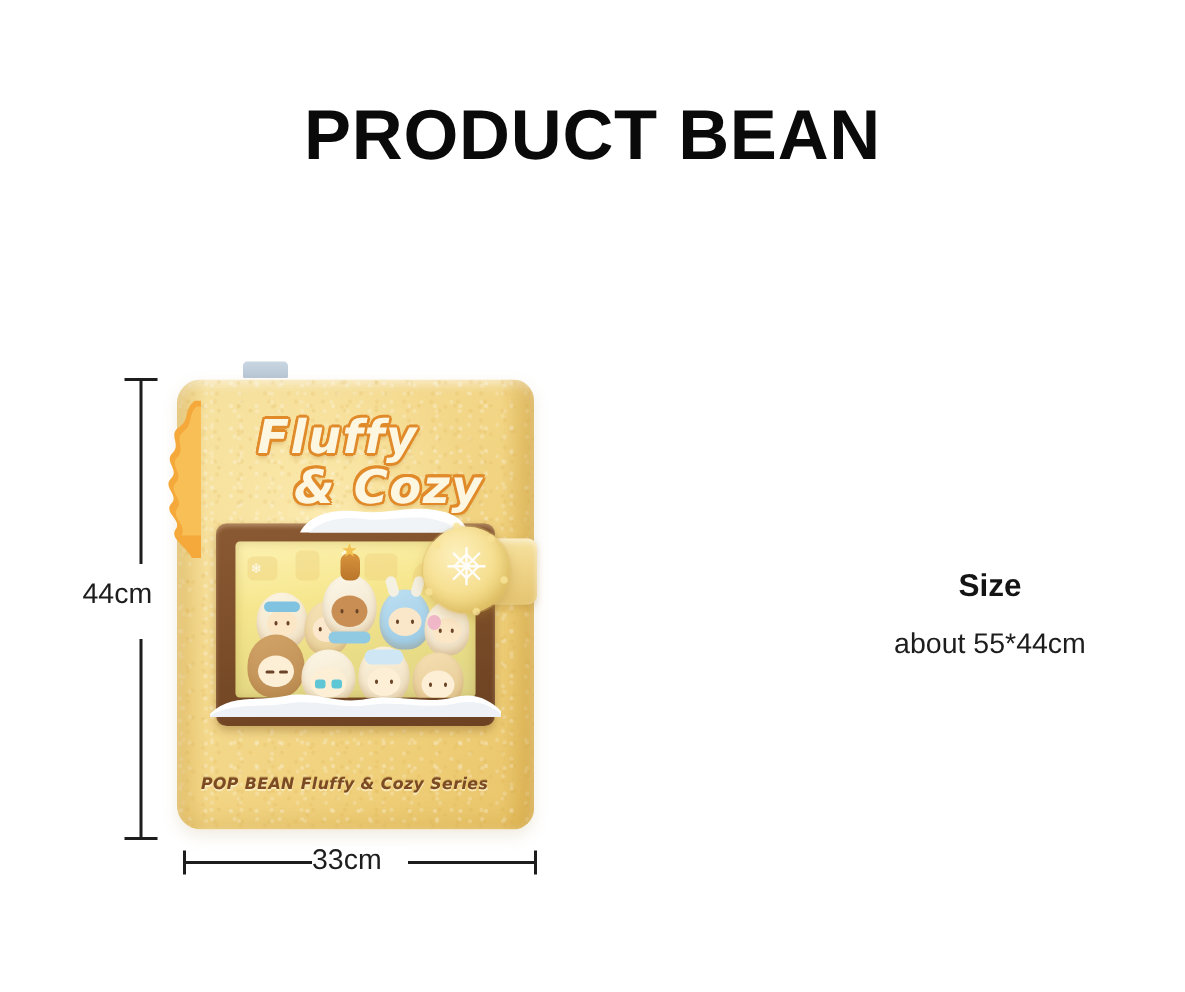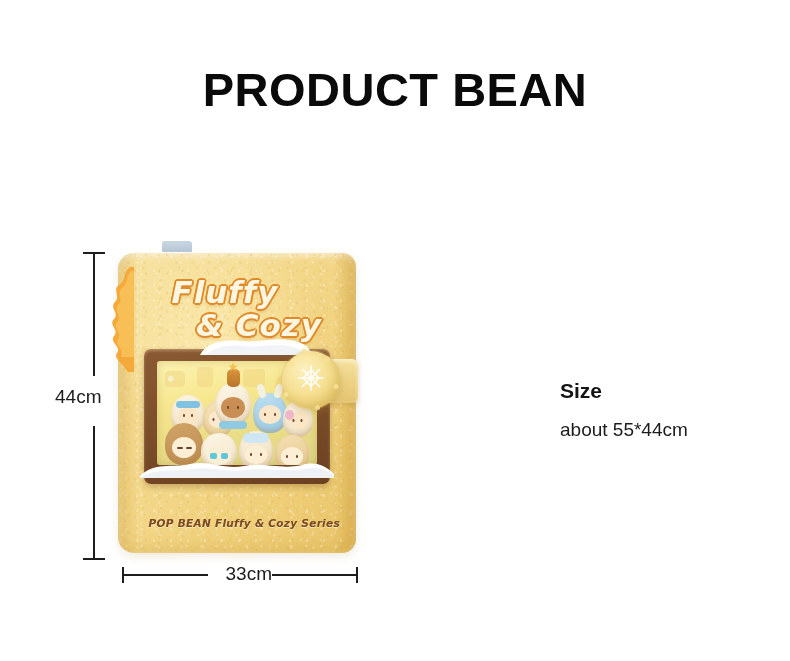--- a/index.html
+++ b/index.html
@@ -92,21 +92,21 @@
     height: 16px;
     background: #1d1d1d;
   }
   .dim-horizontal .cap-left  { left: 2px; }
   .dim-horizontal .cap-right { left: 236px; }
   .dim-h-label {
     position: absolute;
     left: 88px;
     top: -2px;
     width: 64px;
-    text-align: right;
+    text-align: left;
     font-size: 19px;
     color: #1d1d1d;
     background: #fff;
     line-height: 1.1;
   }
 
   
   .product {
     position: absolute;
     left: 118px;
@@ -353,39 +353,39 @@
     transform: translate(-50%,-50%);
     z-index: 2;
   }
 
   
   .series-text {
     position: absolute;
     left: 16px;
     bottom: 24px;
     width: 206px;
-    text-align: right;
+    text-align: left;
     font-family: "DejaVu Sans", sans-serif;
     font-size: 10.5px;
     font-weight: bold;
     font-style: italic;
     letter-spacing: 0.3px;
     color: #7b4a22;
     text-shadow: 0 1px 0 rgba(255,246,214,.65), 0 -0.5px 0 rgba(120,70,25,.3);
     z-index: 5;
     white-space: nowrap;
   }
 
   
   .size-block {
     position: absolute;
     left: 560px;
     top: 378px;
     width: 200px;
-    text-align: left;
+    text-align: center;
   }
   .size-heading {
     font-size: 21px;
     font-weight: bold;
     color: #141414;
     line-height: 1.2;
   }
   .size-value {
     margin-top: 16px;
     font-size: 19px;

